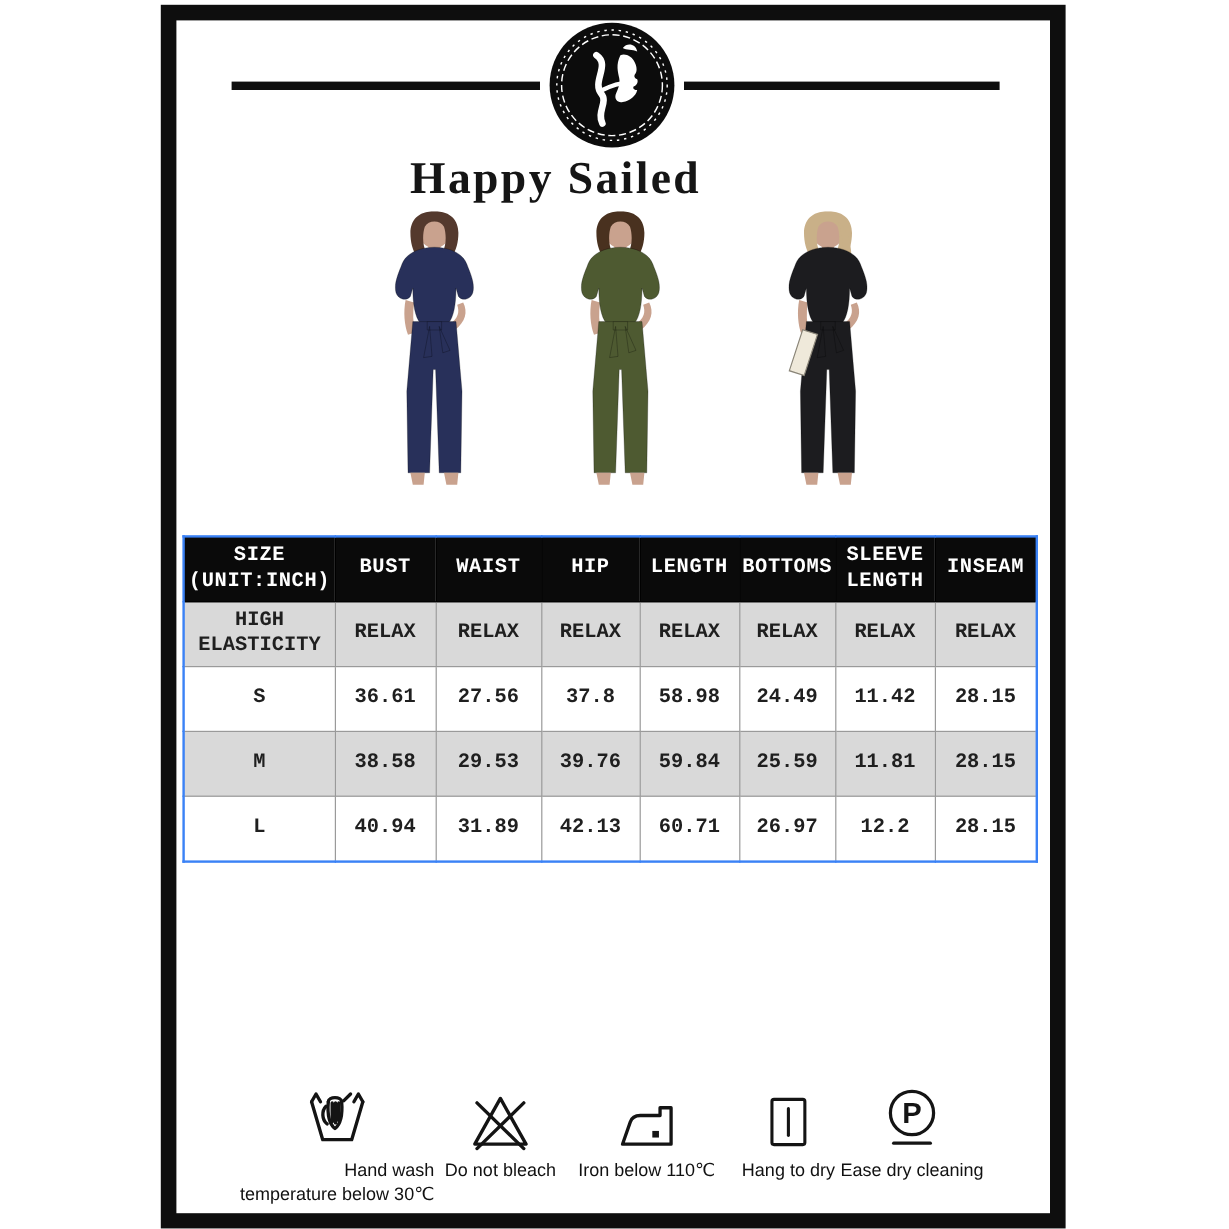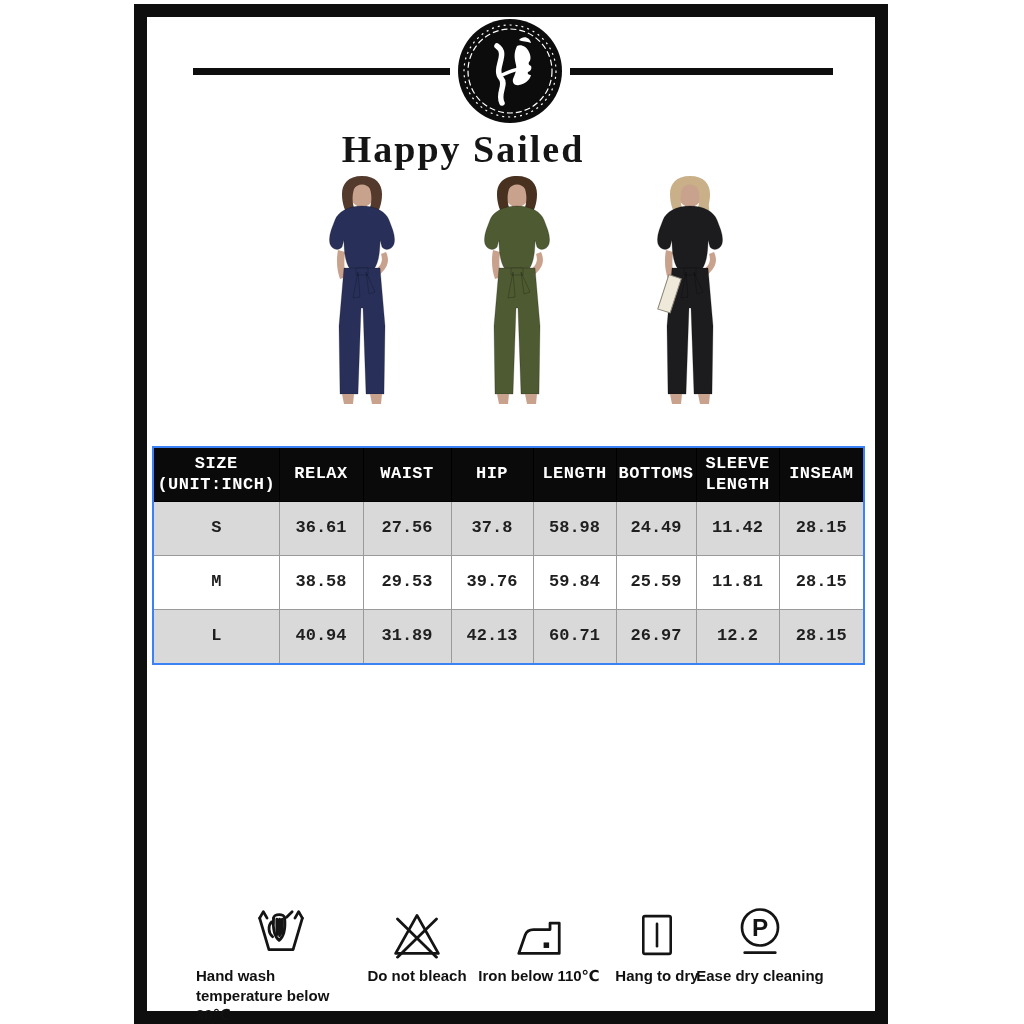--- a/index.html
+++ b/index.html
@@ -37,21 +37,21 @@
                 color:var(--ink,#1f1f1f);border:1px solid #9a9a9a;padding:0;
                 white-space:pre-line;line-height:1.2;}
   table.size tbody tr:nth-child(odd){background:var(--row-alt,#d9d9d9);}
   table.size tbody tr:nth-child(even){background:#fff;}
 
   
   .care-row{position:absolute;left:0;top:888px;width:728px;height:100px;}
   .care-item{position:absolute;width:170px;display:flex;flex-direction:column;align-items:center;}
   .care-iconbox{height:54px;display:flex;align-items:flex-end;justify-content:center;}
   .care-item svg{stroke:#141414;fill:none;stroke-width:3;stroke-linecap:round;stroke-linejoin:round;}
-  .care-label{margin-top:7px;font-size:15px;font-weight:bold;color:#111;text-align:left;
+  .care-label{margin-top:7px;font-size:15px;font-weight:normal;color:#111;text-align:right;
               line-height:1.3;white-space:pre-line;}
 </style>
 </head>
 <body style="--frame: #0e0e0e; --header-bg: #0a0a0a; --header-text: #ffffff; --row-alt: #d9d9d9; --ink: #1f1f1f; --skin: #c9a28e;">
 
 <div class="canvas">
   <div class="frame">
     <div class="content">
 
       <div class="rule left"></div>
@@ -120,32 +120,43 @@
           <col style="width:83px">
             <col style="width:80px">
             <col style="width:83px">
             <col style="width:85px">
         </colgroup>
         <thead>
           <tr>
 
           <th>SIZE
 (UNIT:INCH)</th>
-              <th>RELAX</th>
+              <th>BUST</th>
               <th>WAIST</th>
               <th>HIP</th>
               <th>LENGTH</th>
               <th>BOTTOMS</th>
               <th>SLEEVE
 LENGTH</th>
               <th>INSEAM</th>
             </tr>
         </thead>
         <tbody>
 
+            <tr>
+              <td>HIGH
+ELASTICITY</td>
+              <td>RELAX</td>
+              <td>RELAX</td>
+              <td>RELAX</td>
+              <td>RELAX</td>
+              <td>RELAX</td>
+              <td>RELAX</td>
+              <td>RELAX</td>
+            </tr>
 
             <tr>
               <td>S</td>
               <td>36.61</td>
               <td>27.56</td>
               <td>37.8</td>
               <td>58.98</td>
               <td>24.49</td>
               <td>11.42</td>
               <td>28.15</td>

